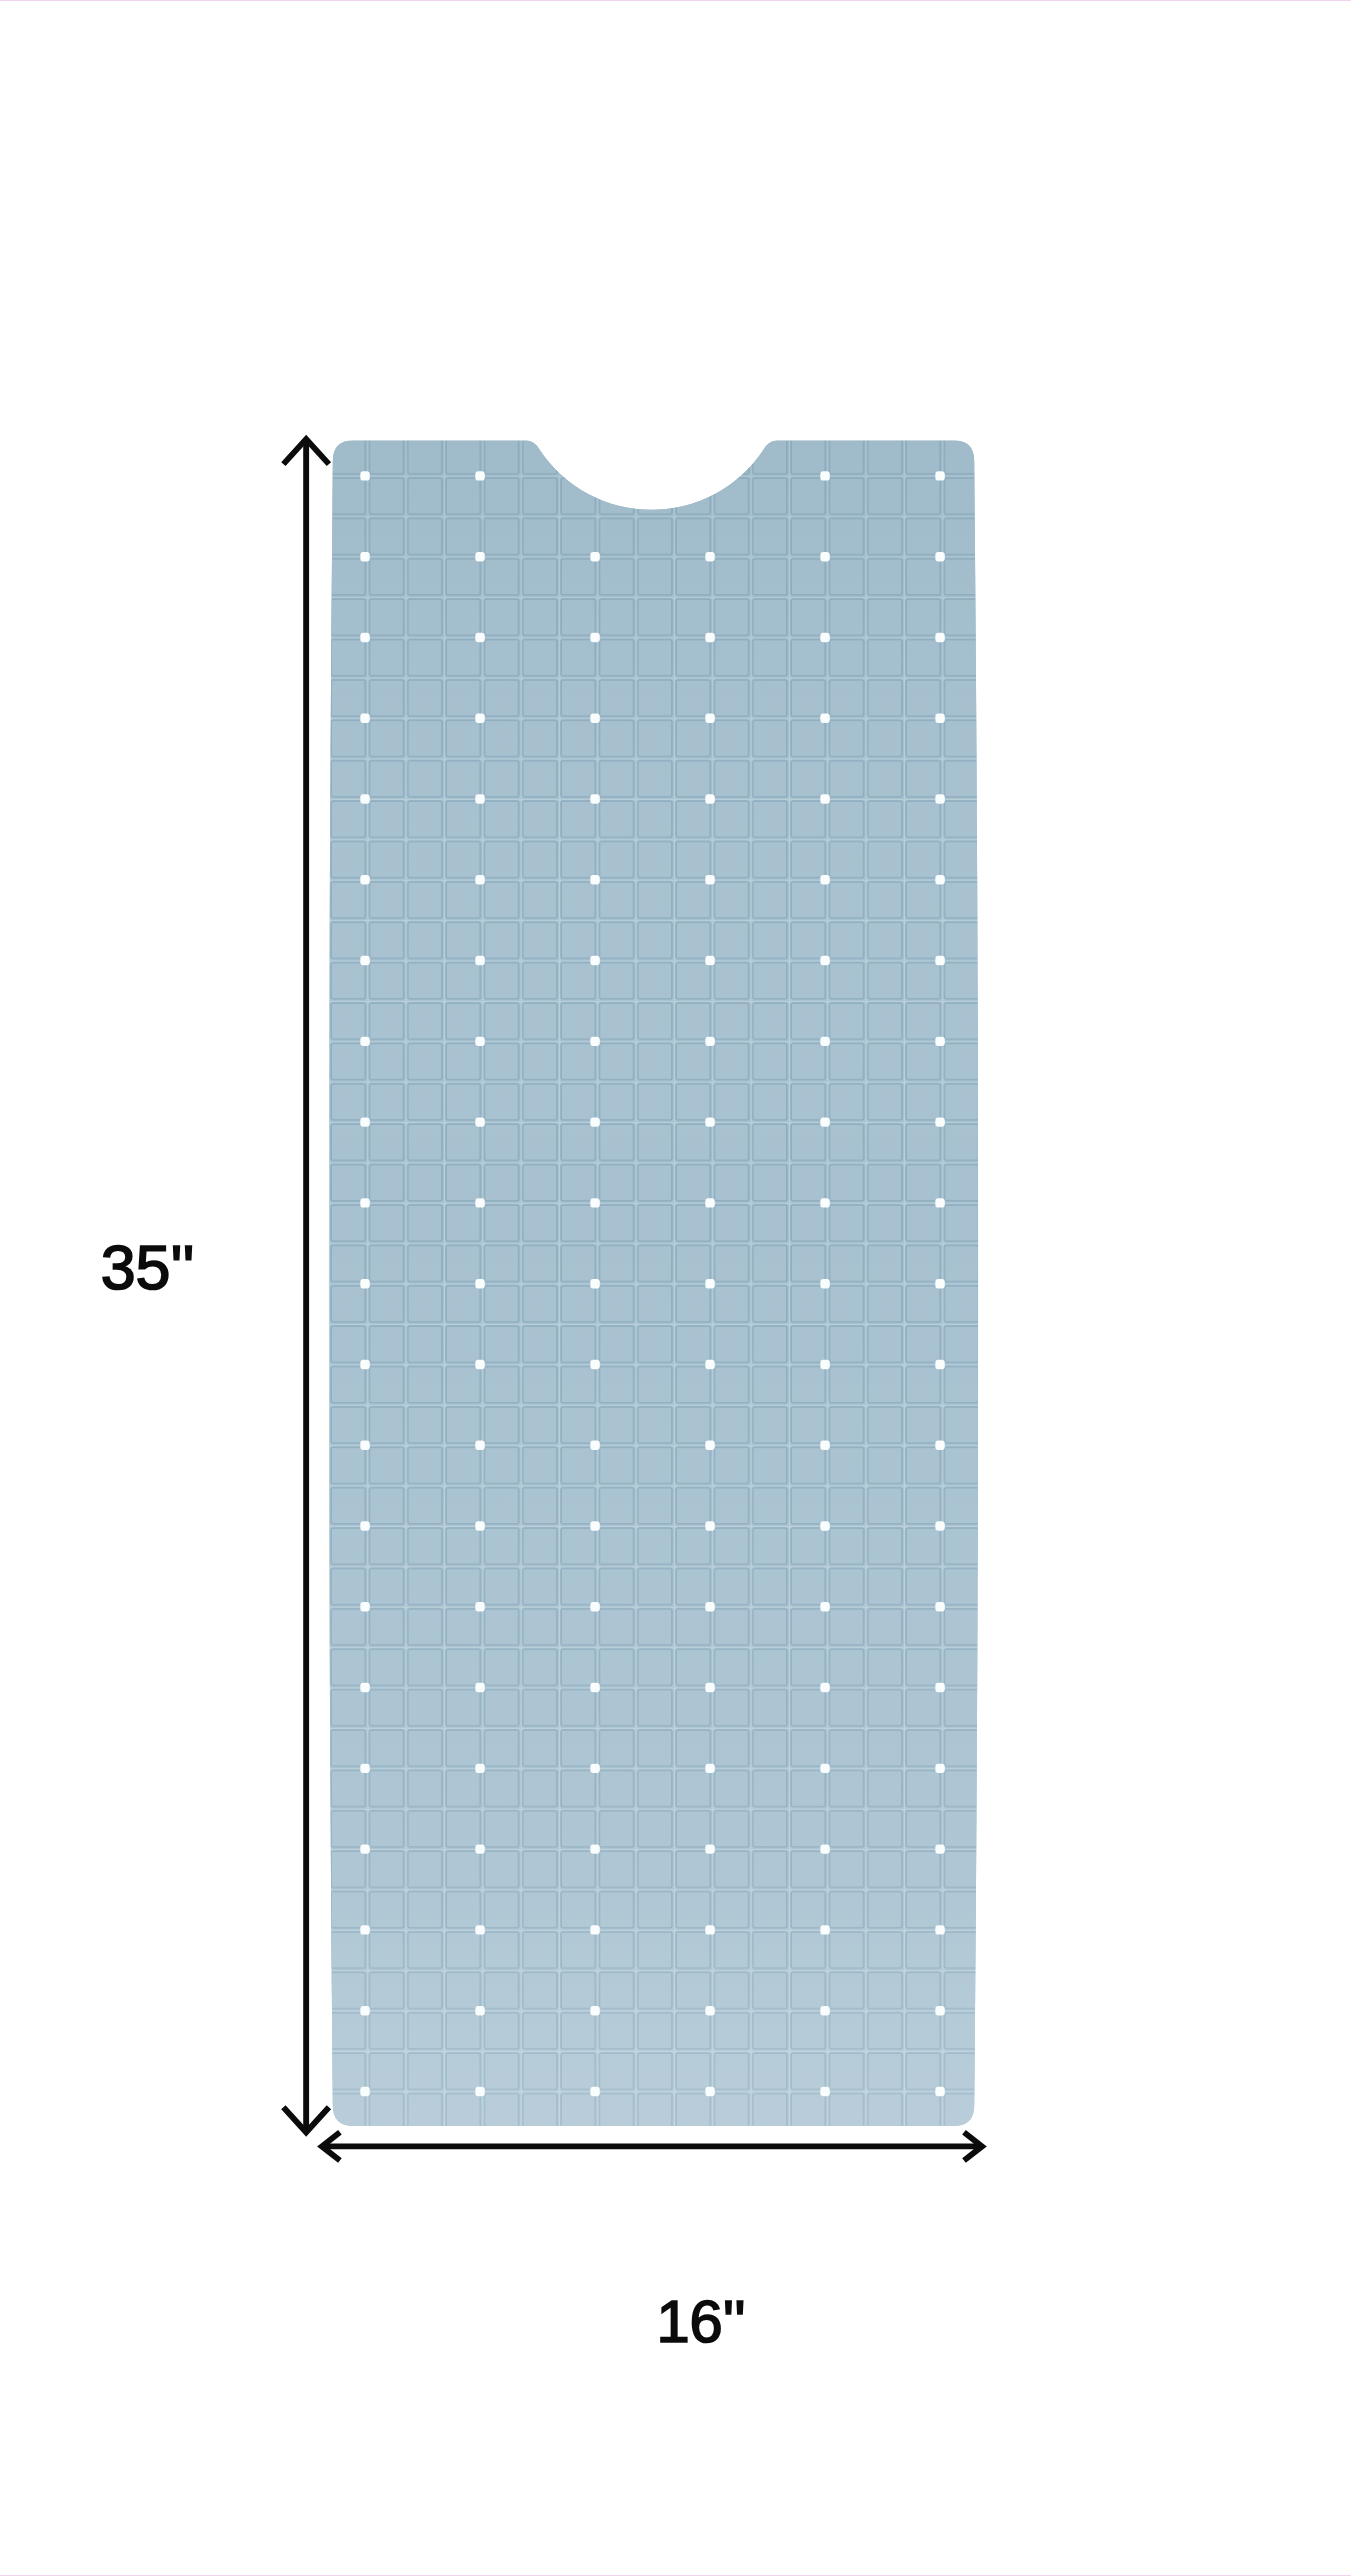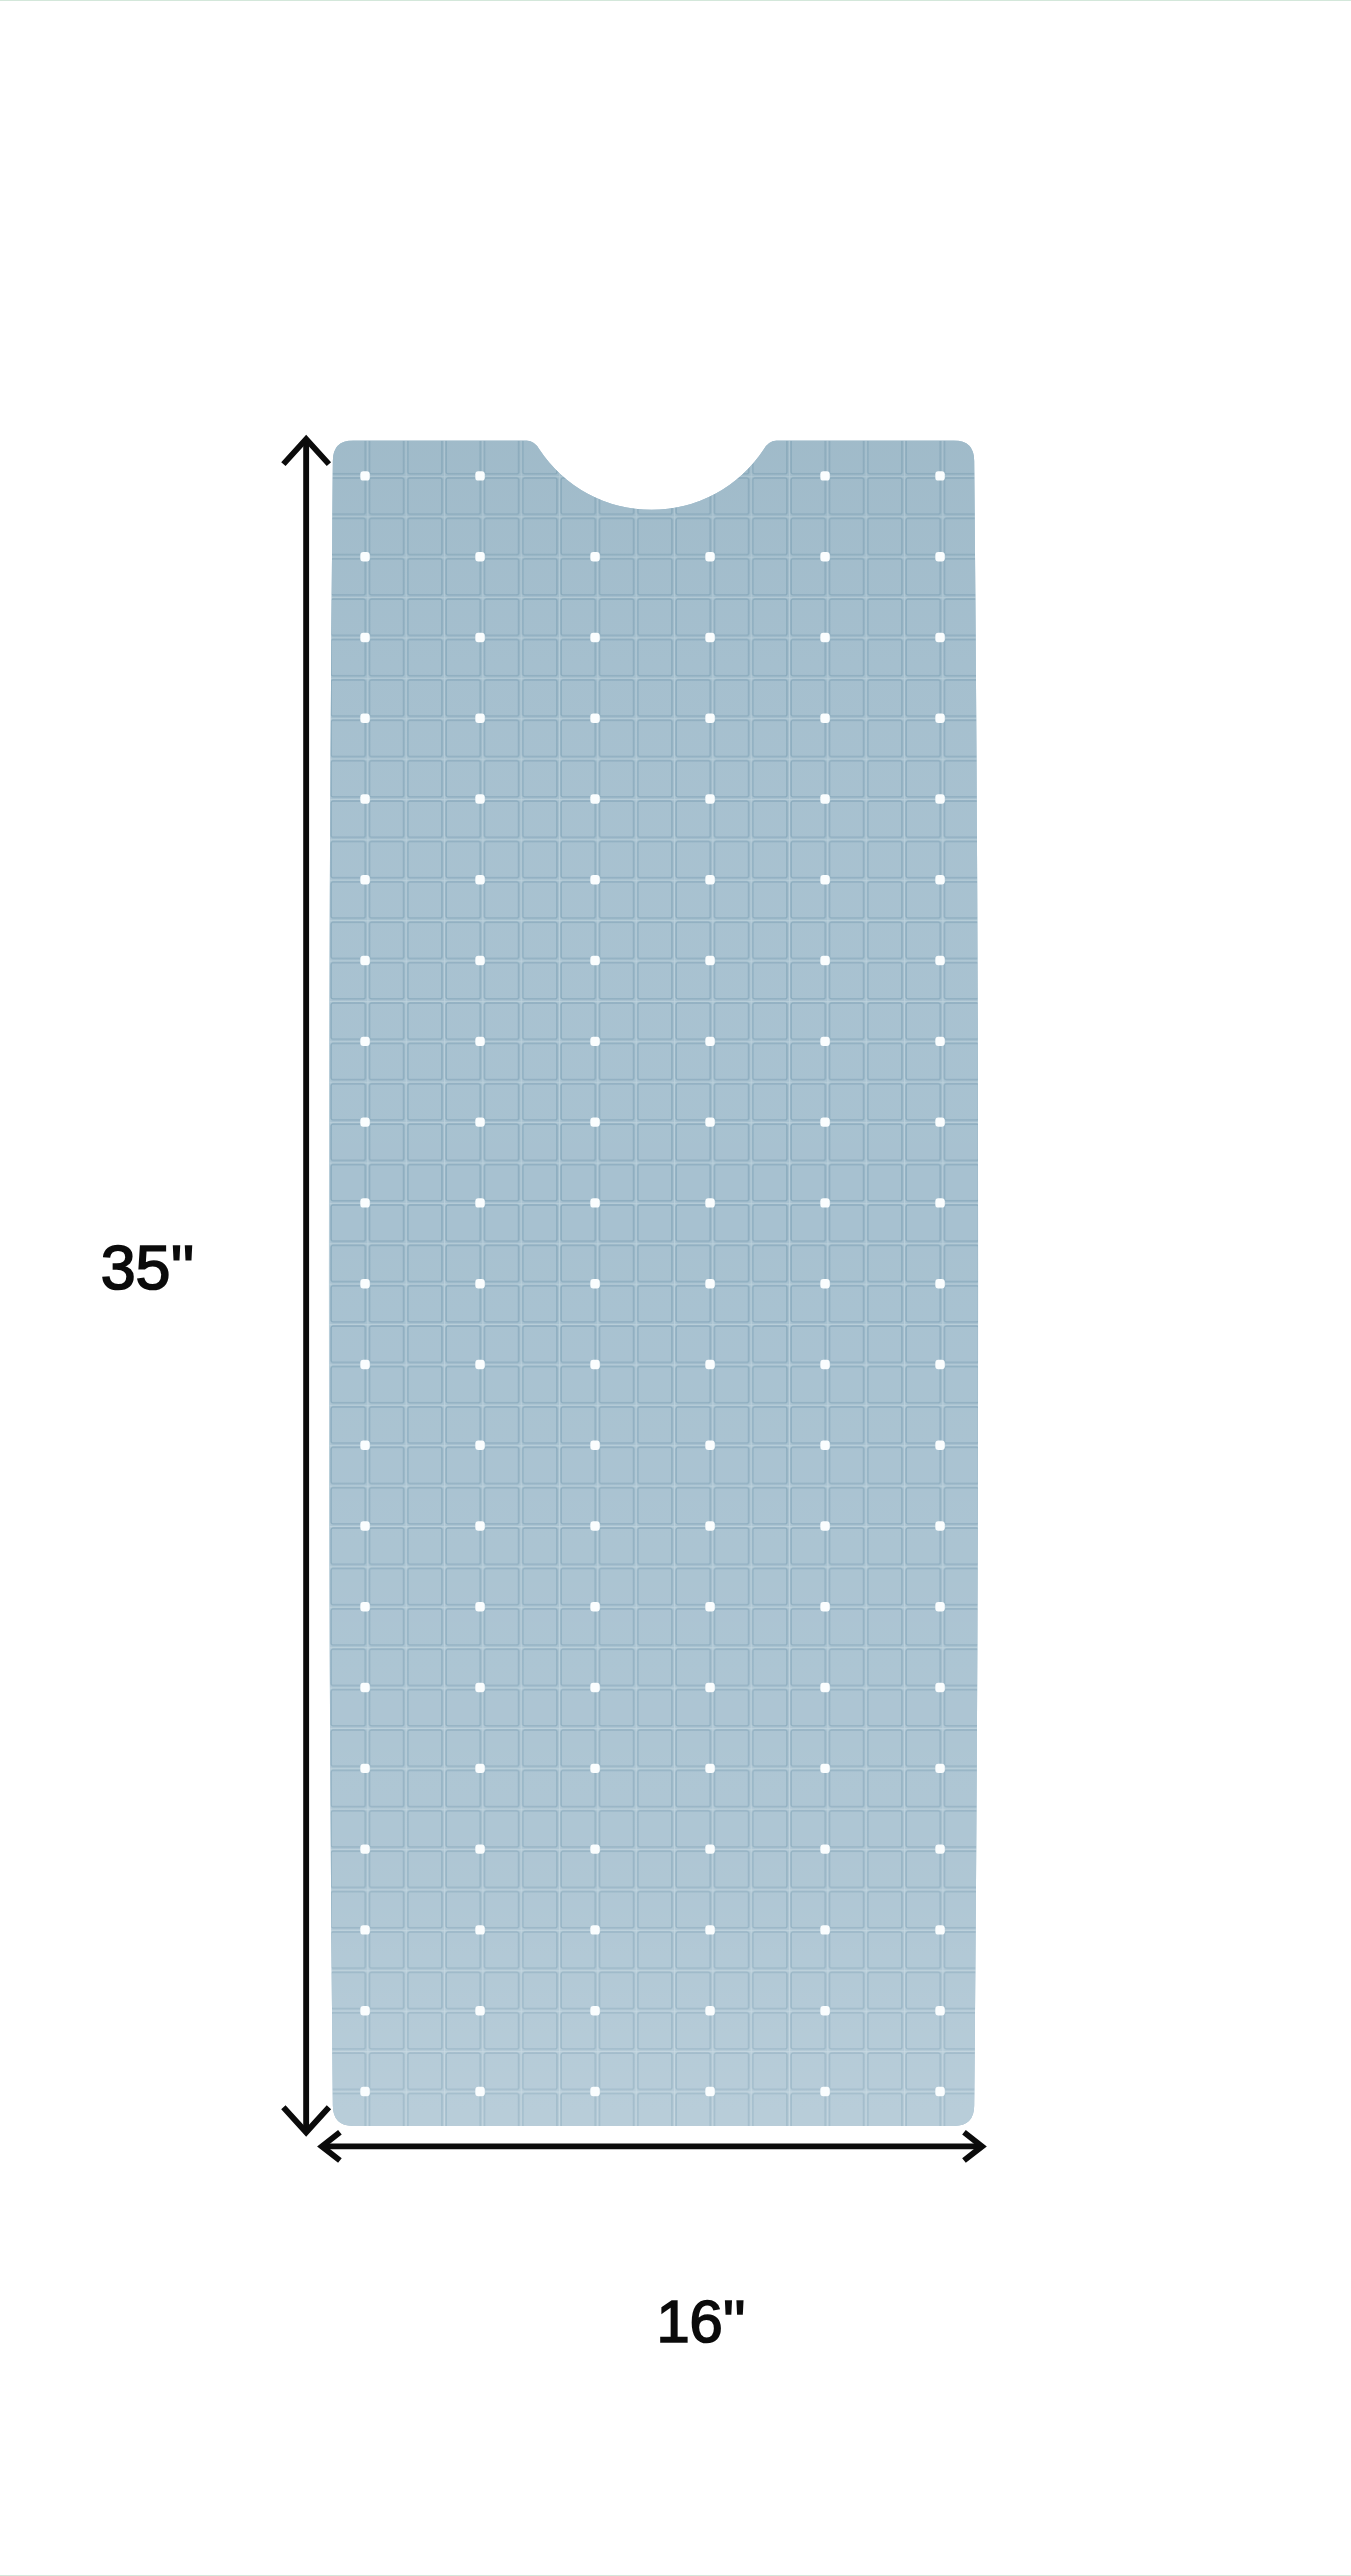--- a/index.html
+++ b/index.html
@@ -1,16 +1,16 @@
 <!DOCTYPE html>
 <html style="font-size:12.6px"><head>
 <meta charset="utf-8">
 <style>
   html,body{margin:0;padding:0;background:#ffffff;}
-  #page{position:relative;width:1351px;height:2576px;background:#15803d;overflow:hidden;
+  #page{position:relative;width:1351px;height:2576px;background:#a21caf;overflow:hidden;
         font-family:"Liberation Sans", sans-serif;}
 </style>
 </head>
 <body>
 <div id="page">
 <svg width="1351" height="2576" viewBox="0 0 1721 3281">
   <defs>
     <clipPath id="matclip">
       <path d="M450,561 L671,561 Q681,562 687,572 A171,171 0 0 0 973,572 Q979,562 989,561 L1215,561 Q1241,561 1241,587 Q1251,1634 1241,2682 Q1241,2708 1215,2708 L450,2708 Q424,2708 424,2682 Q414,1634 424,587 Q424,561 450,561 Z"></path>
     </clipPath>

